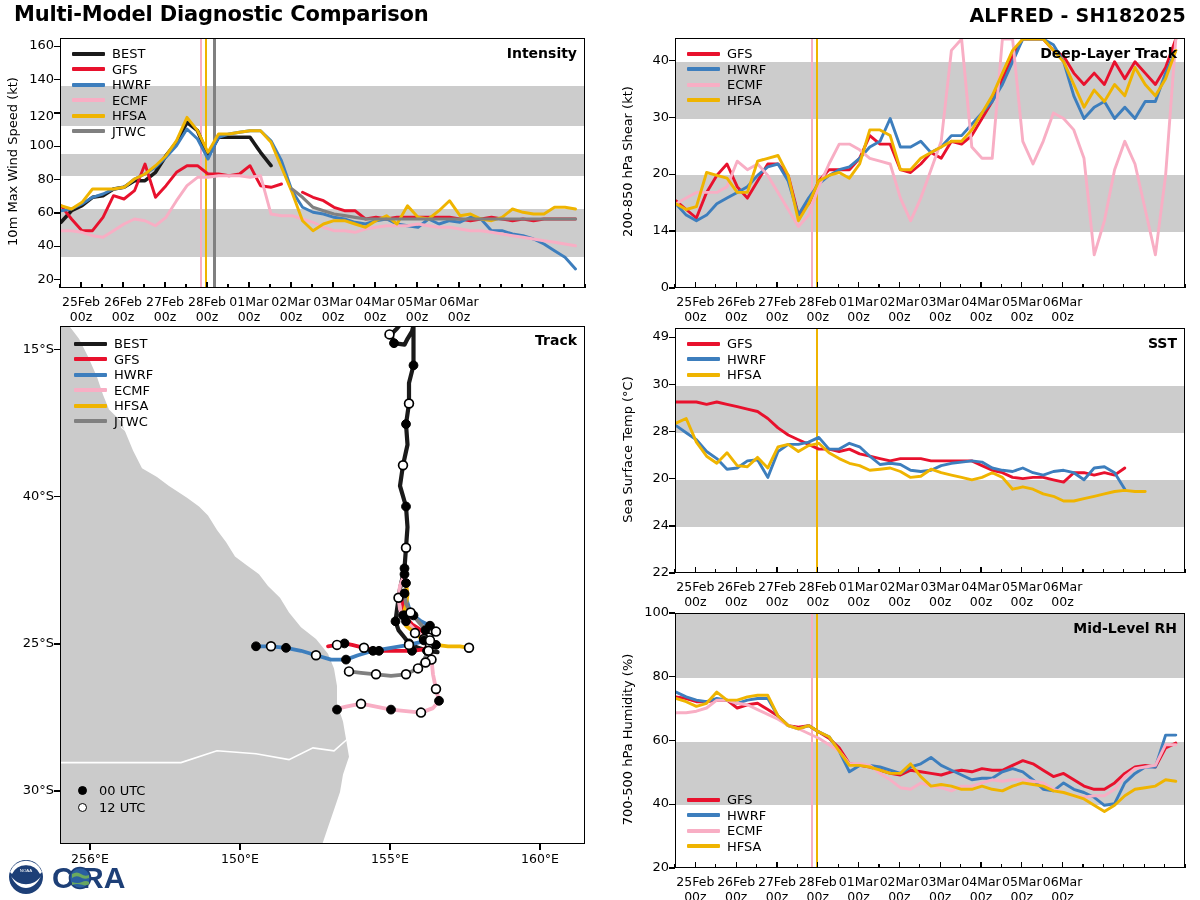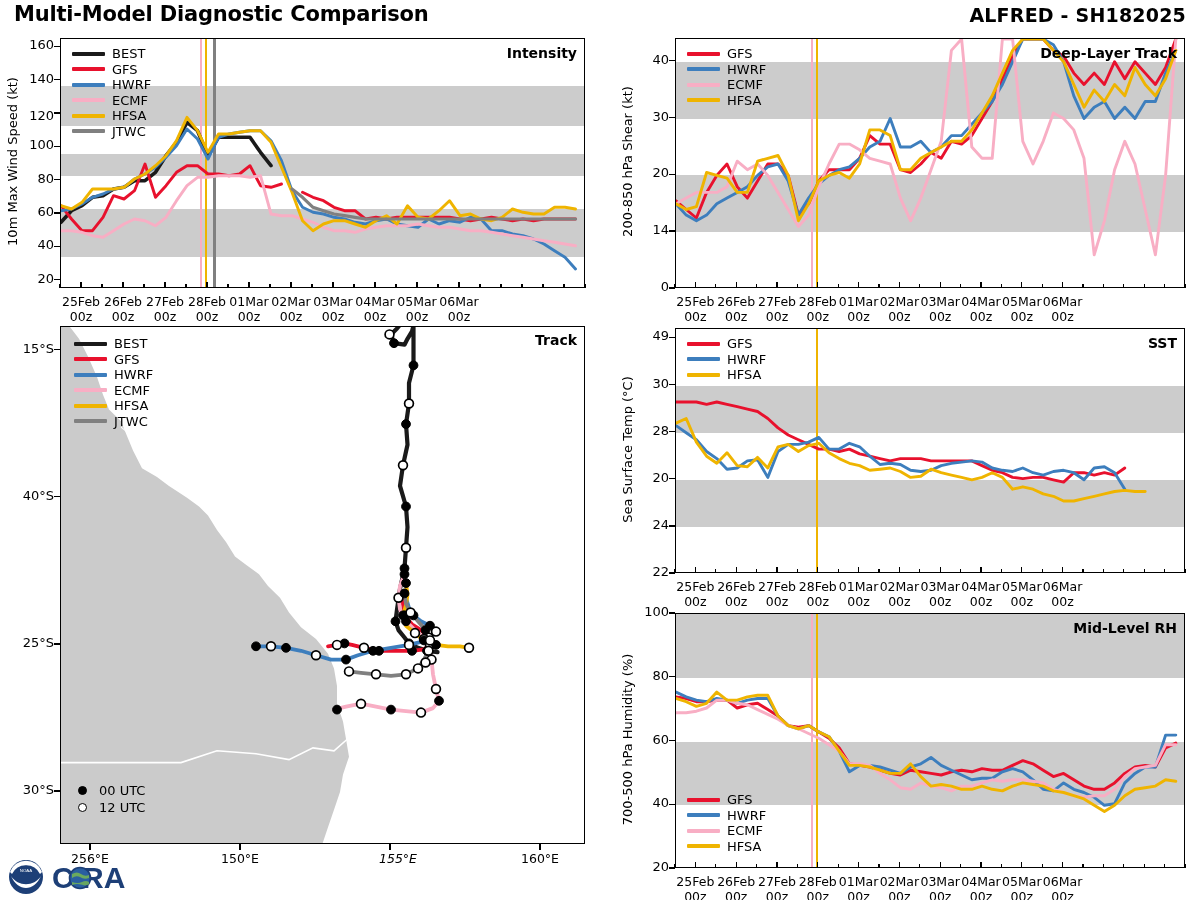--- a/index.html
+++ b/index.html
@@ -273,21 +273,21 @@
     <div class="ytick" style="left:4px;top:169.7045454545455px;width:50px;">40°S</div>
     <div class="ytickmark" style="left:54px;top:178.0045454545455px;width:6px;"></div>
     <div class="ytick" style="left:4px;top:316.8636363636364px;width:50px;">25°S</div>
     <div class="ytickmark" style="left:54px;top:325.1636363636364px;width:6px;"></div>
     <div class="ytick" style="left:4px;top:464.02272727272725px;width:50px;">30°S</div>
     <div class="ytickmark" style="left:54px;top:472.32272727272726px;width:6px;"></div>
     <div class="xtick" style="left:48px;top:533px;width:84px;">256°E</div>
     <div class="xtickmark" style="left:89.3px;top:526px;height:6px;"></div>
     <div class="xtick" style="left:198px;top:533px;width:84px;">150°E</div>
     <div class="xtickmark" style="left:239.3px;top:526px;height:6px;"></div>
-    <div class="xtick" style="left:356px;top:533px;width:84px;font-style:italic;">155°E</div>
+    <div class="xtick" style="left:348px;top:533px;width:84px;">155°E</div>
     <div class="xtickmark" style="left:389.3px;top:526px;height:6px;"></div>
     <div class="xtick" style="left:498px;top:533px;width:84px;">160°E</div>
     <div class="xtickmark" style="left:539.3px;top:526px;height:6px;"></div>
     <div class="legend" style="left:74px;top:18px;">
       <div class="lgrow">
         <div class="lgline" style="background:#1a1a1a;"></div>
         <div class="lgtxt">BEST</div>
       </div>
       <div class="lgrow">
         <div class="lgline" style="background:#e8112d;"></div>

